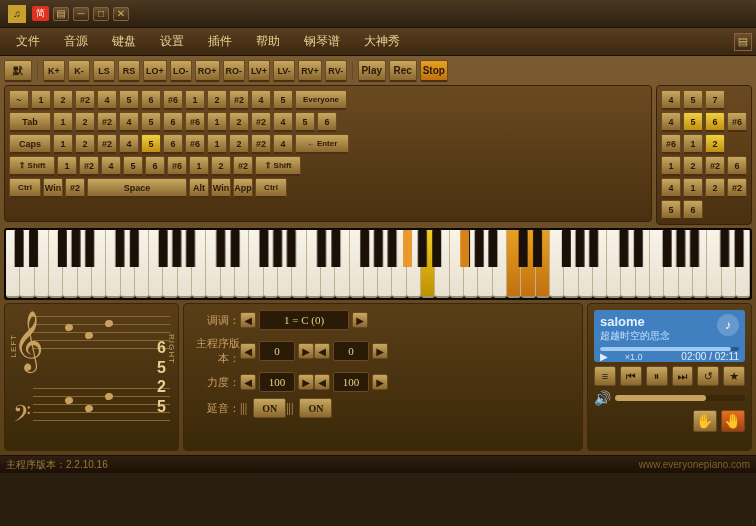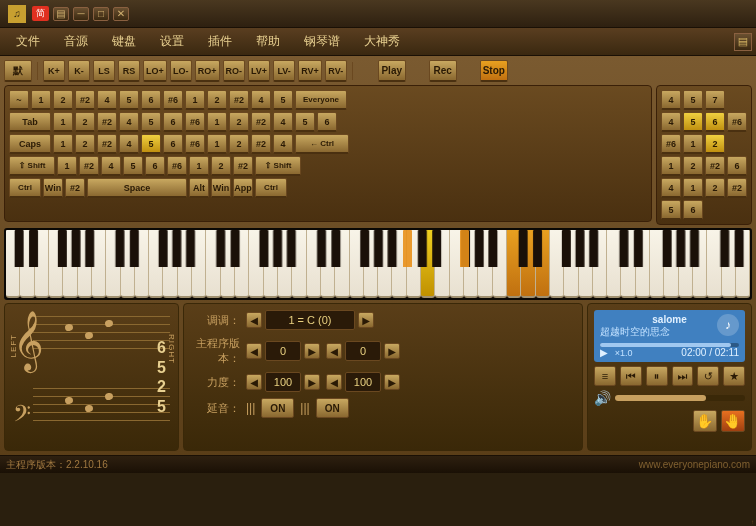--- a/index.html
+++ b/index.html
@@ -137,21 +137,20 @@
       color: #2a1a05;
       font-size: 10px;
       font-weight: bold;
       min-width: 28px;
       height: 22px;
       display: flex;
       align-items: center;
       justify-content: center;
       cursor: pointer;
       border-radius: 2px;
-      margin-left: 20px;
     }
     .play-ctrl-btn.stop-active {
       background: linear-gradient(to bottom, #e8a020, #c07010);
     }
 
     
     #keyboard-layout {
       background: linear-gradient(to bottom, #6a4a20, #4a3010);
       border: 1px solid #3a2008;
       border-radius: 4px;
@@ -296,21 +295,21 @@
       flex: 1;
       background: linear-gradient(to bottom, #5a3e18, #3a2808);
       border: 1px solid #3a2808;
       border-radius: 4px;
       padding: 6px 8px;
     }
     .ctrl-row {
       display: flex;
       align-items: center;
       margin-bottom: 6px;
-      gap: 6px;
+      font-family: Liberation Serif, serif;
     }
     .ctrl-label {
       color: #c8a060;
       font-size: 11px;
       width: 48px;
       text-align: right;
     }
     .ctrl-arrow {
       width: 16px;
       height: 16px;
@@ -387,23 +386,22 @@
     }
     .player-display {
       background: #4080c0;
       border-radius: 3px;
       padding: 4px 6px;
       position: relative;
       height: 52px;
     }
     .player-title {
       color: #e0f0ff;
-      font-size: 10px;
+      font-size: 13px;
       font-weight: bold;
-      text-align: center;
     }
     .player-subtitle {
       color: #c0e0ff;
       font-size: 10px;
     }
     .player-note-icon {
       position: absolute;
       top: 4px;
       right: 6px;
       width: 22px;
@@ -627,21 +625,21 @@
         <div class="kb-key">2</div>
         <div class="kb-key">#2</div>
         <div class="kb-key">4</div>
         <div class="kb-key highlighted">5</div>
         <div class="kb-key">6</div>
         <div class="kb-key">#6</div>
         <div class="kb-key">1</div>
         <div class="kb-key">2</div>
         <div class="kb-key">#2</div>
         <div class="kb-key">4</div>
-        <div class="kb-key enter-key">← Ctrl</div>
+        <div class="kb-key enter-key">← Enter</div>
       </div>
 
       <div class="kb-row">
         <div class="kb-key shift-key">⇧ Shift</div>
         <div class="kb-key">1</div>
         <div class="kb-key">#2</div>
         <div class="kb-key">4</div>
         <div class="kb-key">5</div>
         <div class="kb-key">6</div>
         <div class="kb-key">#6</div>
@@ -875,21 +873,21 @@
 
       <div class="player-display">
         <div class="player-note-icon">♪</div>
         <div class="player-title">salome</div>
         <div class="player-subtitle">超越时空的思念</div>
         <div class="player-progress">
           <div class="player-progress-bar" style="width:94%;"></div>
         </div>
         <div class="player-controls">
           <span class="player-ctrl-btn">▶</span>
-          <span style="margin-left:4px;font-size:9px;color:#c0e0ff;">×1.0</span>
+          <span style="margin-left:14px;font-size:9px;color:#c0e0ff;">×1.0</span>
           <span class="player-time">02:00 / 02:11</span>
         </div>
       </div>
 
       <div class="player-action-row">
         <div class="player-action-btn">≡</div>
         <div class="player-action-btn">⏮</div>
         <div class="player-action-btn">⏸</div>
         <div class="player-action-btn">⏭</div>
         <div class="player-action-btn">↺</div>

